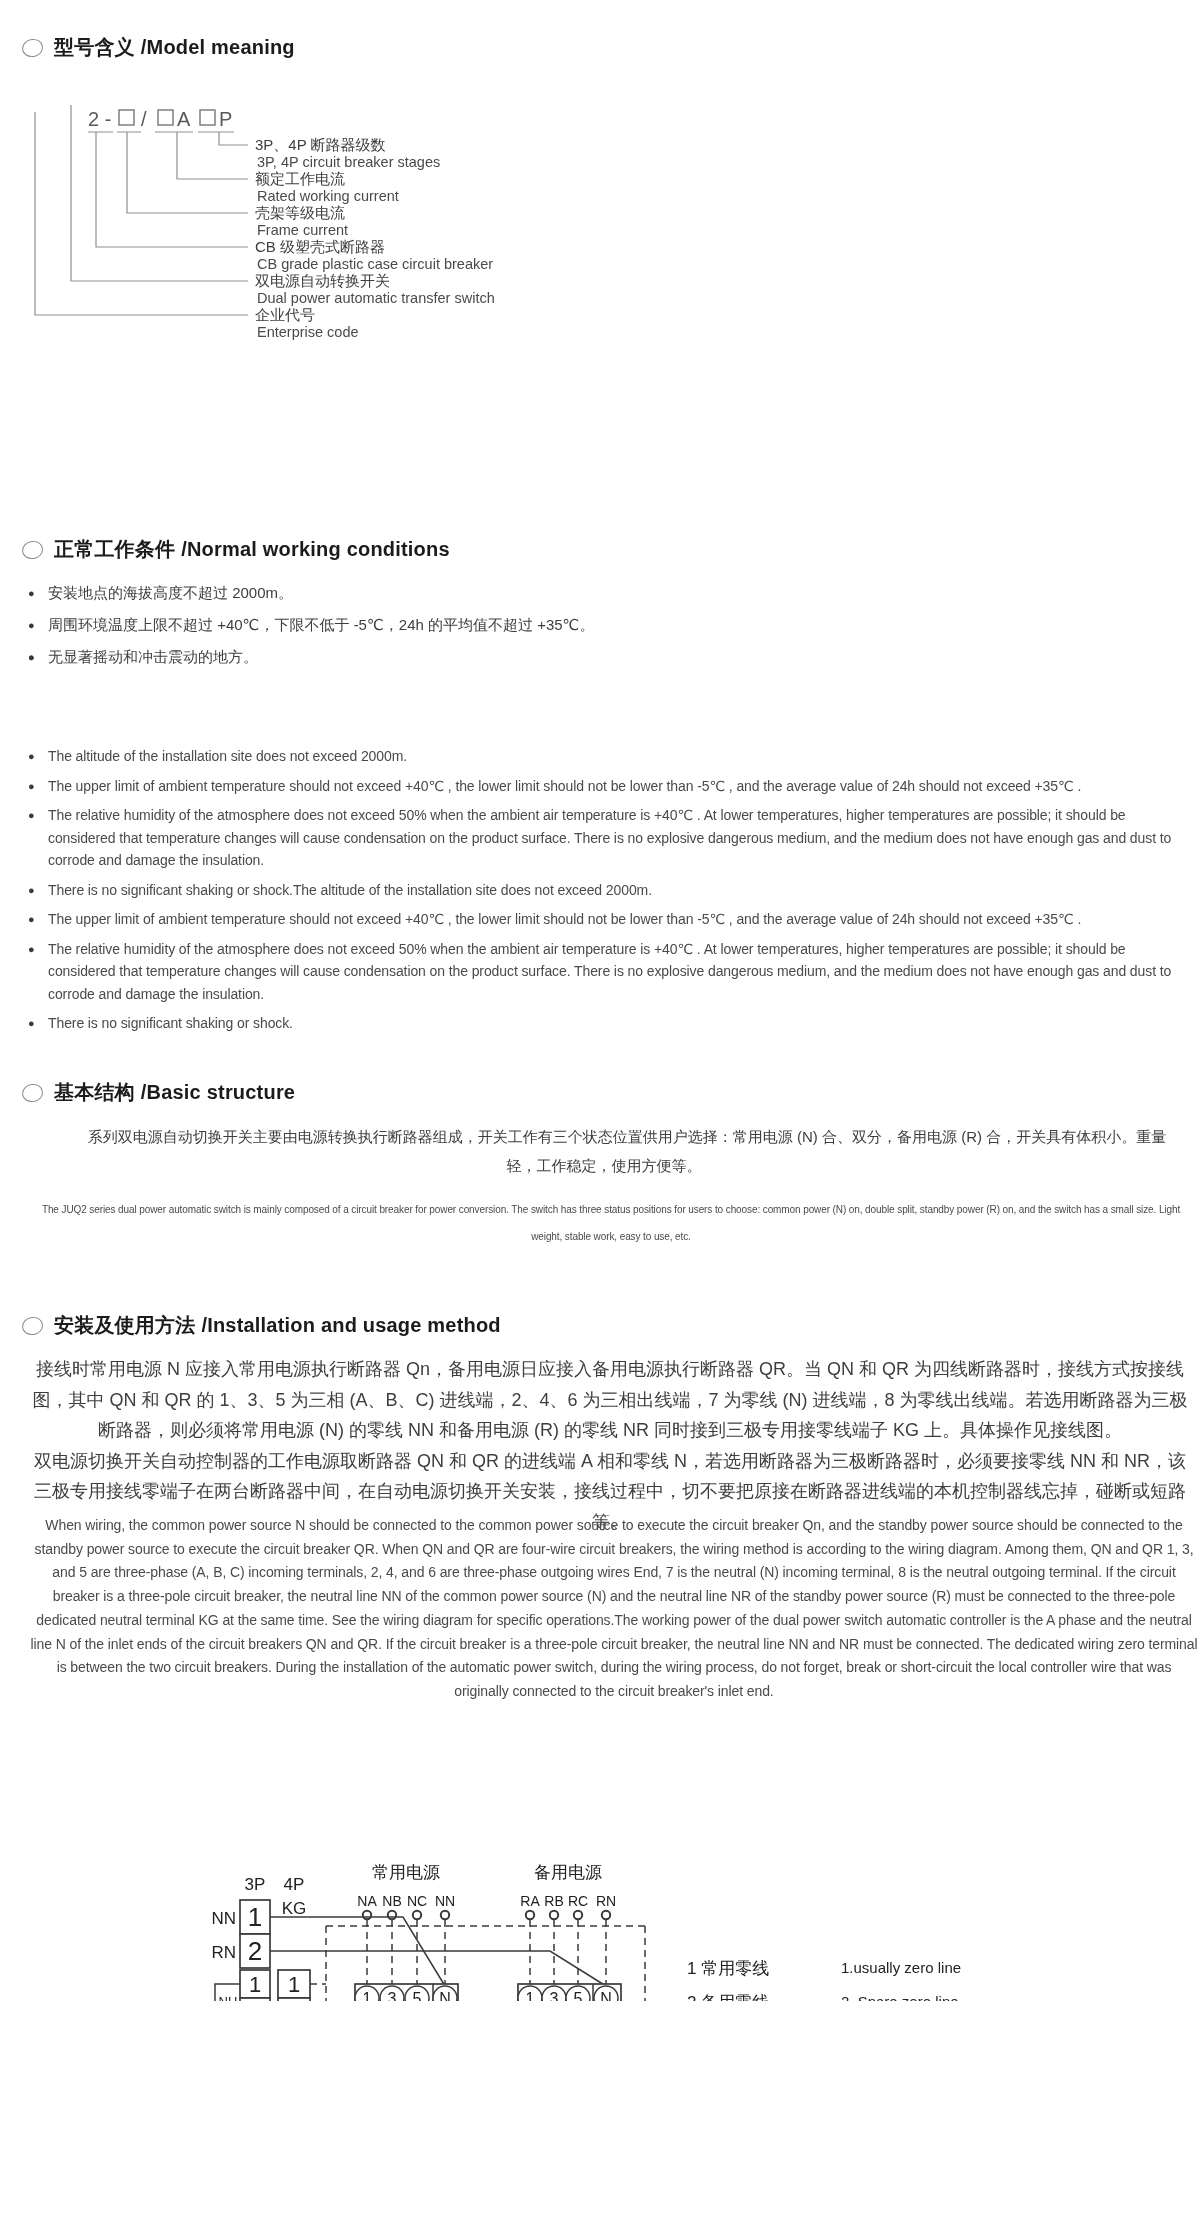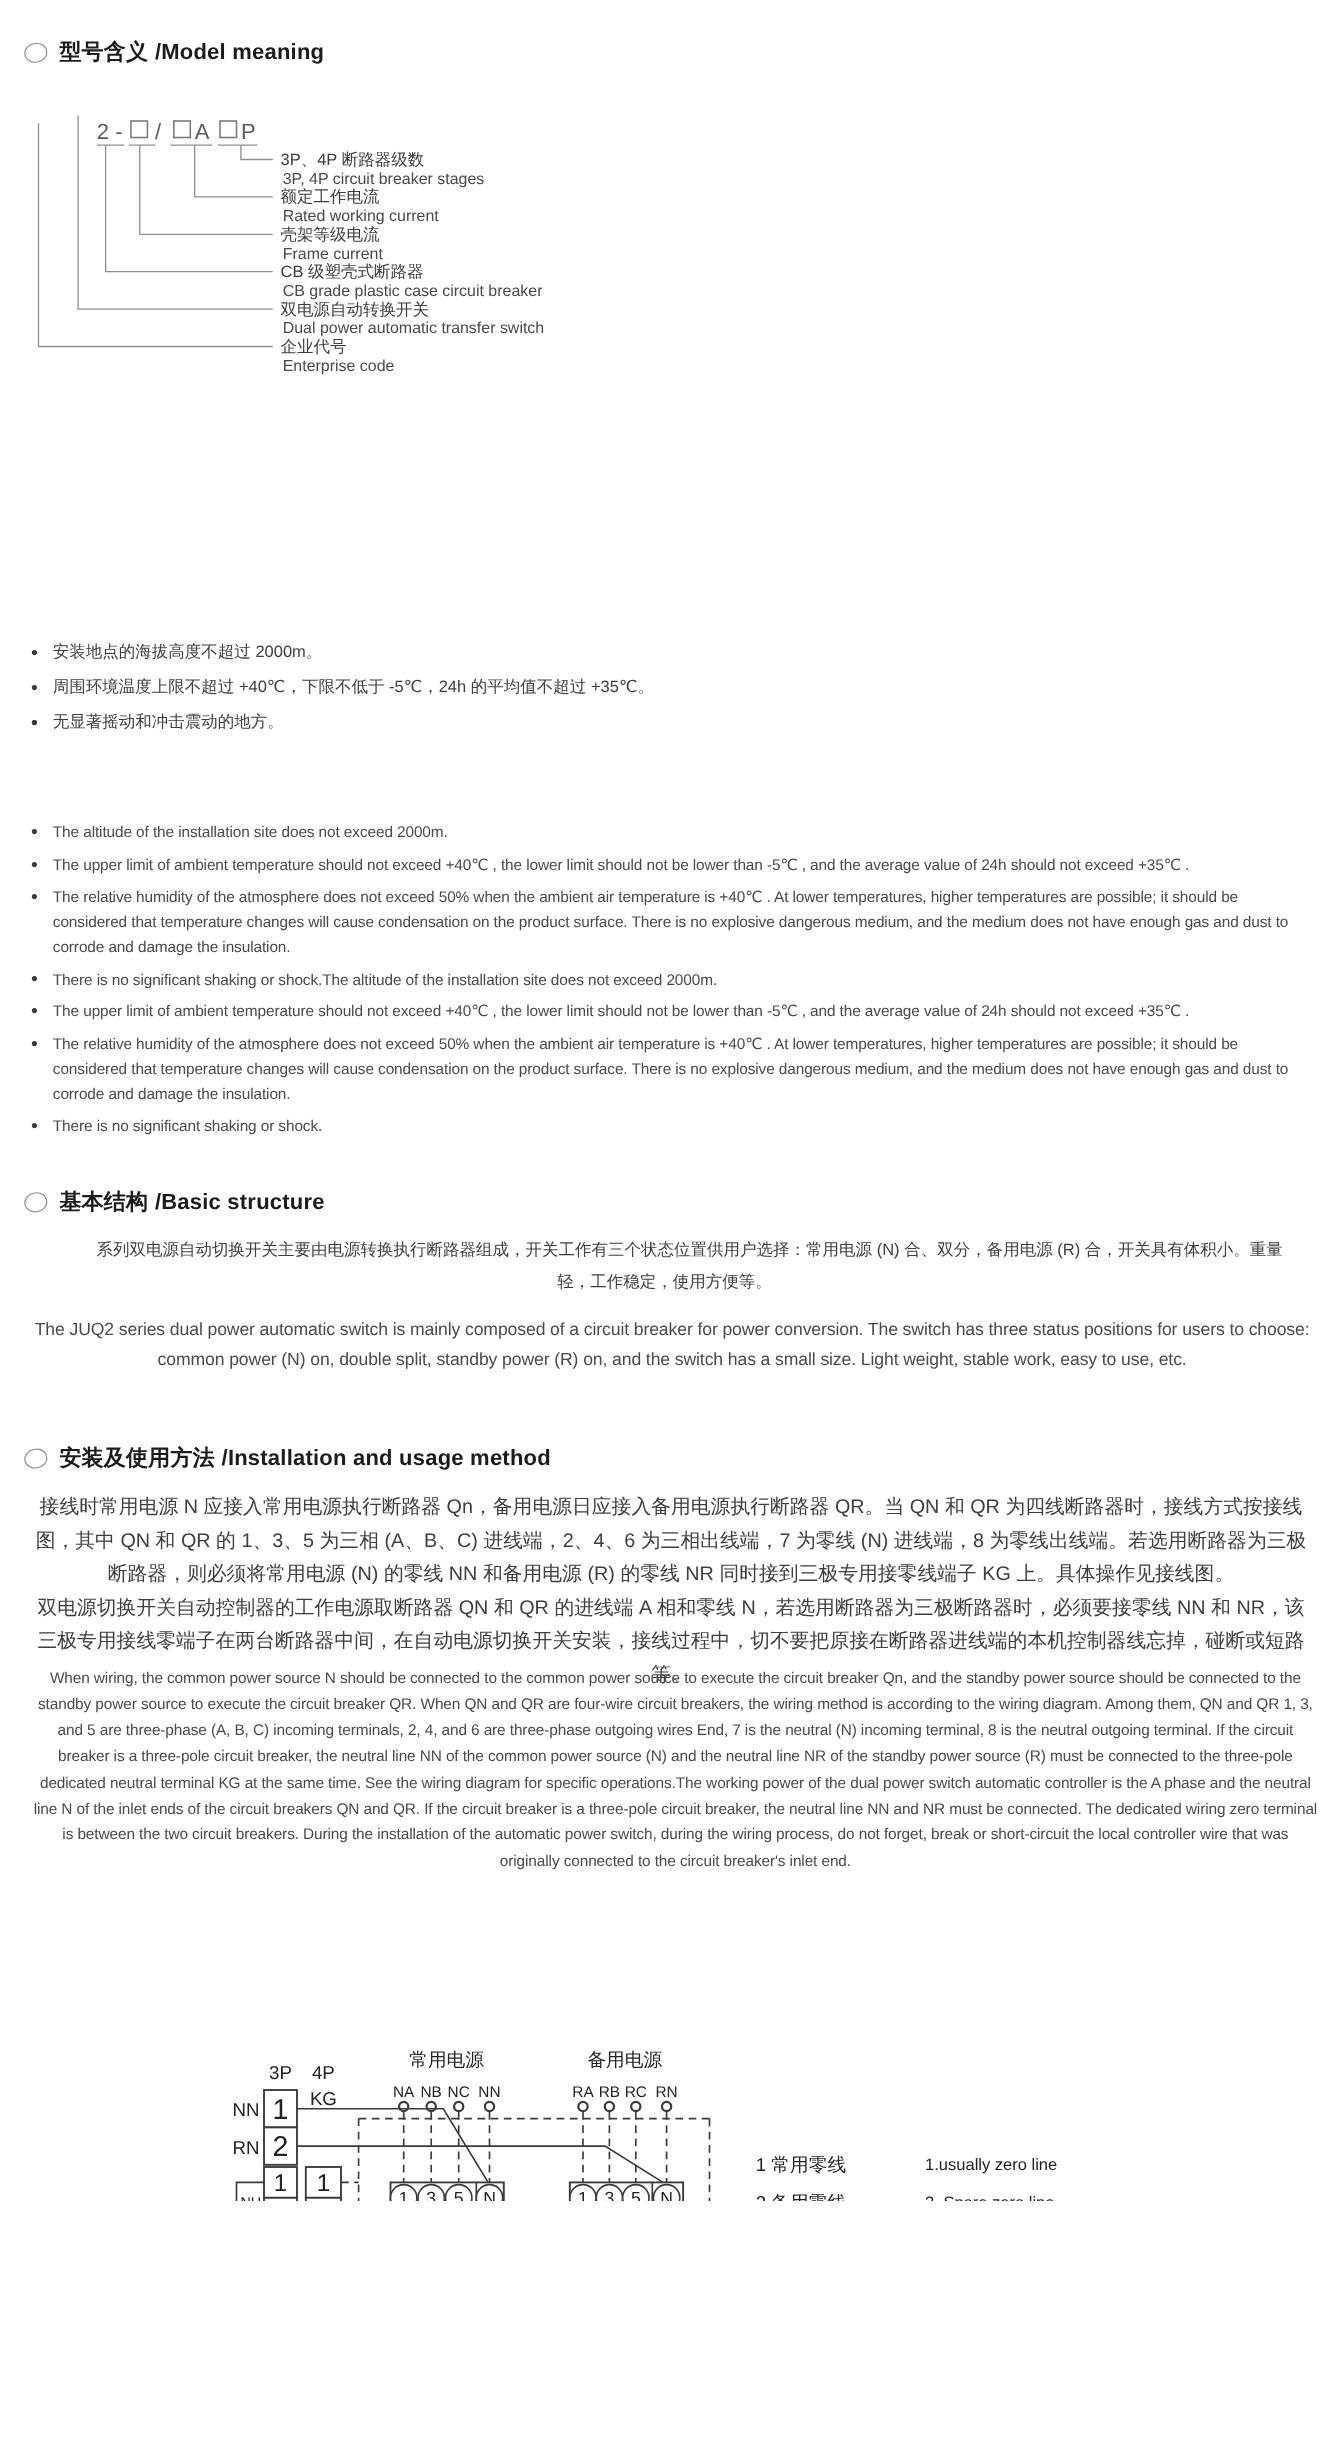--- a/index.html
+++ b/index.html
@@ -27,21 +27,21 @@
   .cn-list .item { margin-bottom:2px; }
   .cn-list .dot { line-height:30px; }
   .en-list { width:1158px; font-size:14px; line-height:22.5px; color:#4a4a4a; letter-spacing:-.1px; }
   .en-list .item { margin-bottom:7px; }
   .en-list .dot { line-height:22.5px; }
   .en-list .item.nowrap { white-space:nowrap; }
 
   .para { position:absolute; left:28px;text-align:center; }
   .cn-basic { top:1122px; width:1152px; font-size:15px; line-height:29px; color:#3e3e3e; }
   .cn-basic p { margin:0; text-indent:46px; }
-  .en-basic { top:1196px; width:1166px; font-size:16px; line-height:27px; color:#4a4a4a; letter-spacing:-.1px; }
+  .en-basic { top:1196px; width:1166px; font-size:10px; line-height:27px; color:#4a4a4a; letter-spacing:-.1px; }
   .en-basic p { margin:0; }
   .cn-install { top:1354px; width:1164px; font-size:18px; line-height:30.5px; color:#3e3e3e; }
   .cn-install p { margin:0; }
   .en-install { top:1514px; width:1172px; font-size:14px; line-height:23.7px; color:#4a4a4a; letter-spacing:-.1px; }
   .en-install p { margin:0; }
 
   svg text { font-family:"Liberation Sans","DejaVu Sans",sans-serif; }
   .tree-label-zh { font-size:15px; fill:#3e3e3e; }
   .tree-label-en { font-size:14.5px; fill:#4a4a4a; }
   .code-txt { font-size:20px; fill:#5a5a5a; }
@@ -87,20 +87,24 @@
     <text class="tree-label-zh" x="255" y="126">壳架等级电流</text>
     <text class="tree-label-en" x="257" y="143">Frame current</text>
     <text class="tree-label-zh" x="255" y="160">CB 级塑壳式断路器</text>
     <text class="tree-label-en" x="257" y="177">CB grade plastic case circuit breaker</text>
     <text class="tree-label-zh" x="255" y="194">双电源自动转换开关</text>
     <text class="tree-label-en" x="257" y="211">Dual power automatic transfer switch</text>
     <text class="tree-label-zh" x="255" y="228">企业代号</text>
     <text class="tree-label-en" x="257" y="245">Enterprise code</text>
   </svg>
 
+  <div class="sec-head" style="top:536px;">
+    <div class="head-circle"></div>
+    <div class="head-text"><span>正常工作条件</span><span class="en">/Normal working conditions</span></div>
+  </div>
 
   <div class="blist cn-list" style="top:578px;">
     <div class="item"><span class="dot">●</span><span>安装地点的海拔高度不超过 2000m。</span></div>
     <div class="item"><span class="dot">●</span><span>周围环境温度上限不超过 +40℃，下限不低于 -5℃，24h 的平均值不超过 +35℃。</span></div>
     <div class="item"><span class="dot">●</span></div>
     <div class="item"><span class="dot">●</span><span>无显著摇动和冲击震动的地方。</span></div>
   </div>
 
   <div class="blist en-list" style="top:745px;">
     <div class="item"><span class="dot">●</span><span>The altitude of the installation site does not exceed 2000m.</span></div>

